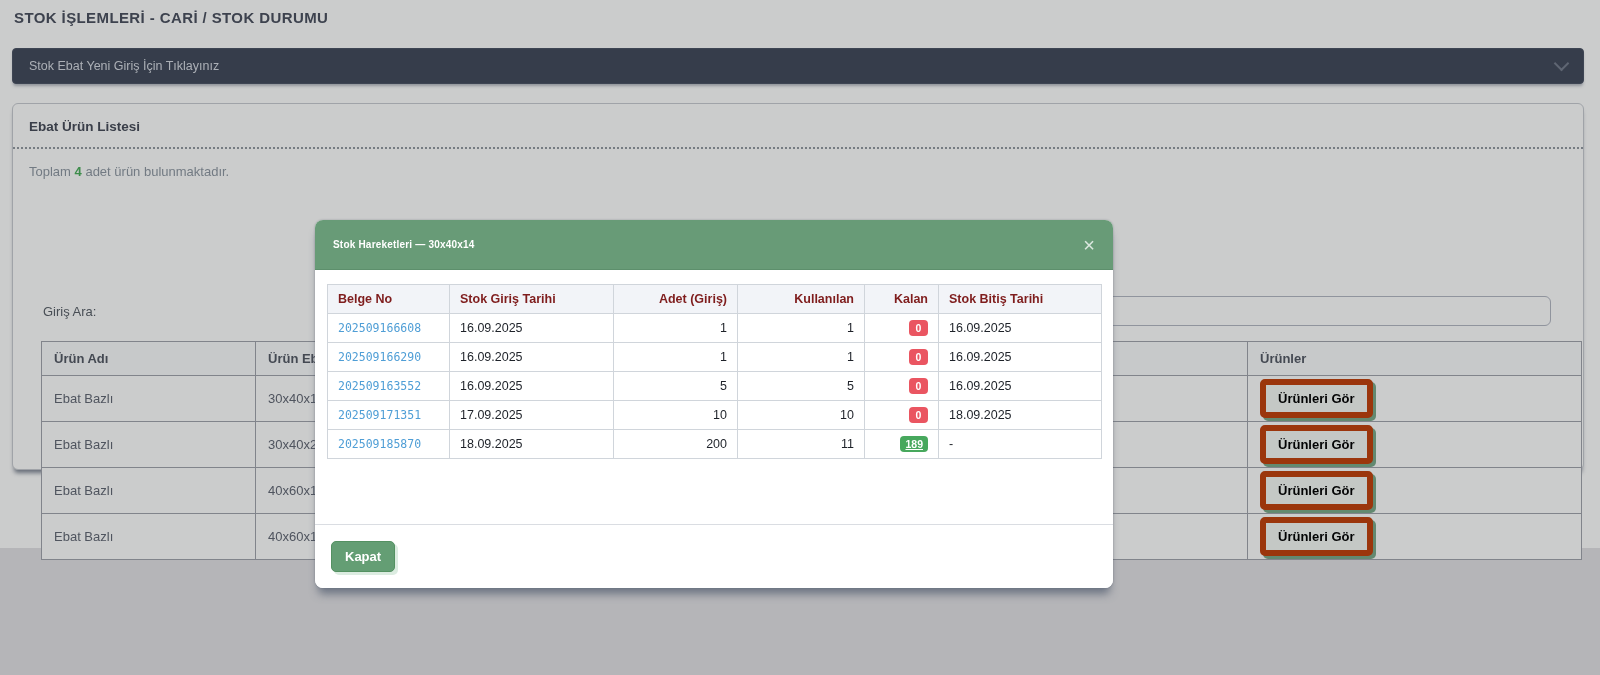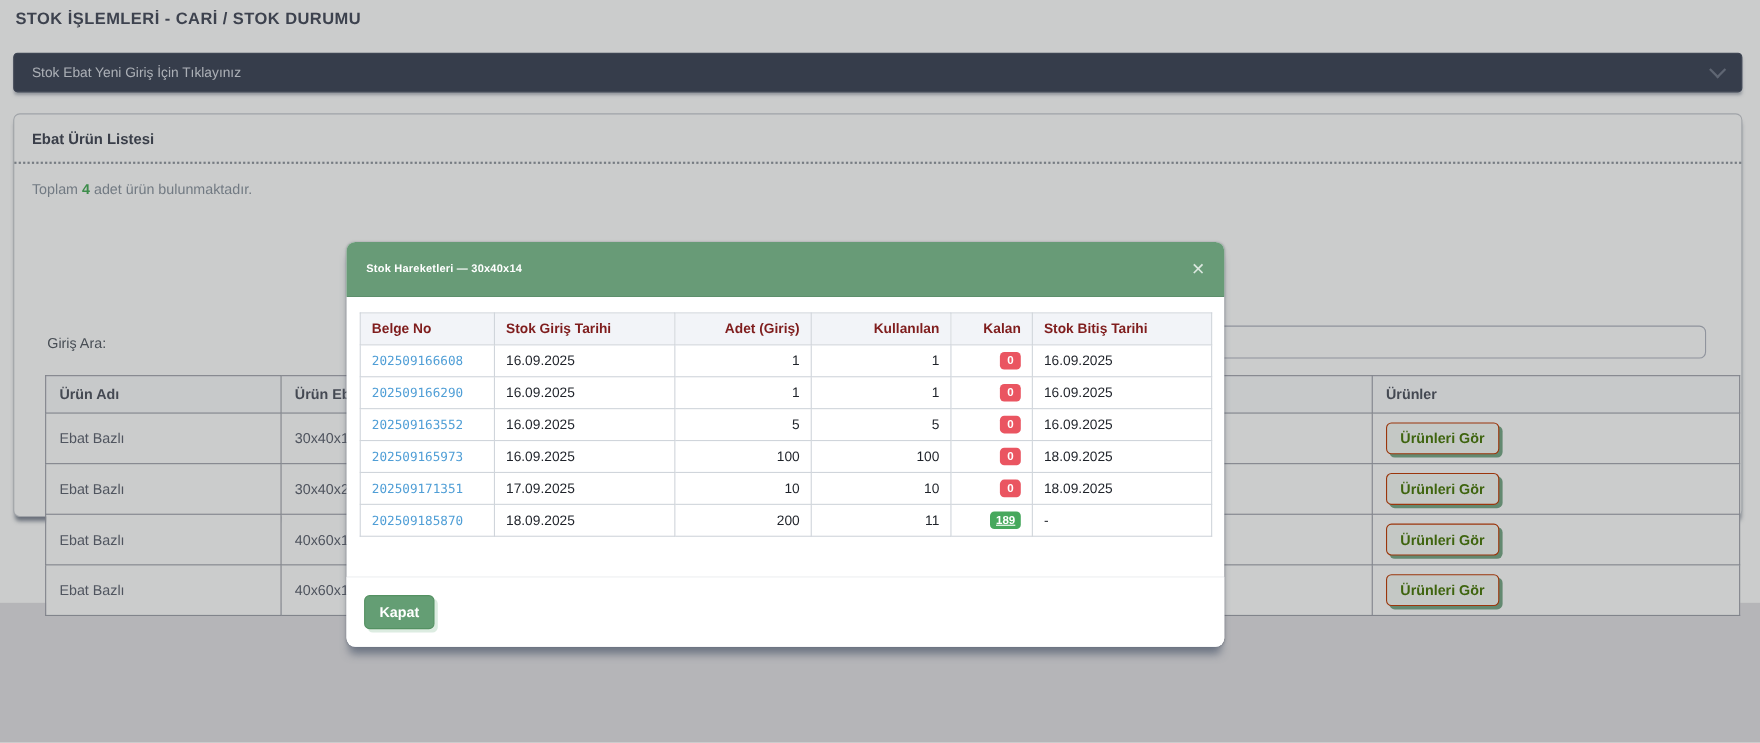--- a/index.html
+++ b/index.html
@@ -54,22 +54,22 @@
     position:absolute;top:237px;left:28px;
     border-collapse:collapse;table-layout:fixed;width:1540px;
     font-size:13px;
   }
   .bg-table th,.bg-table td{
     border:1px solid #a1a4ad;padding:0 12px;text-align:left;box-sizing:border-box;
   }
   .bg-table th{height:34px;font-weight:bold;color:#545965;background:#fafbfd;font-size:13px;}
   .bg-table td{height:46px;color:#636875;background:#ffffff;}
   .btn-outline-green{
-    display:inline-block;background:#f6faf7;border:1px solid #c2410c;border-radius:5px;
-    color:#4d7c0f;font-size:13px;font-weight:bold;padding:6px 12px;
+    display:inline-block;background:#f6faf7;border:6px solid #c2410c;border-radius:5px;
+    color:#000000;font-size:13px;font-weight:bold;padding:6px 12px;
     box-shadow:3px 3px 0 0 #7cab8b;cursor:pointer;
     font-family:"Liberation Sans", sans-serif;
   }
 
   
   .overlay{position:absolute;inset:0;background:rgba(10,12,16,0.21);z-index:10;}
 
   
   .modal{
     position:absolute;left:315px;top:220px;width:798px;height:368px;
@@ -236,28 +236,20 @@
           </tr>
           <tr>
             <td><span class="belge-link">202509163552</span></td>
             <td>16.09.2025</td>
             <td class="num">5</td>
             <td class="num">5</td>
             <td class="num"><span class="badge danger">0</span></td>
             <td>16.09.2025</td>
           </tr>
           <tr>
-            <td><span class="belge-link">202509165973</span></td>
-            <td>16.09.2025</td>
-            <td class="num">100</td>
-            <td class="num">100</td>
-            <td class="num"><span class="badge danger">0</span></td>
-            <td>18.09.2025</td>
-          </tr>
-          <tr>
             <td><span class="belge-link">202509171351</span></td>
             <td>17.09.2025</td>
             <td class="num">10</td>
             <td class="num">10</td>
             <td class="num"><span class="badge danger">0</span></td>
             <td>18.09.2025</td>
           </tr>
           <tr>
             <td><span class="belge-link">202509185870</span></td>
             <td>18.09.2025</td>

